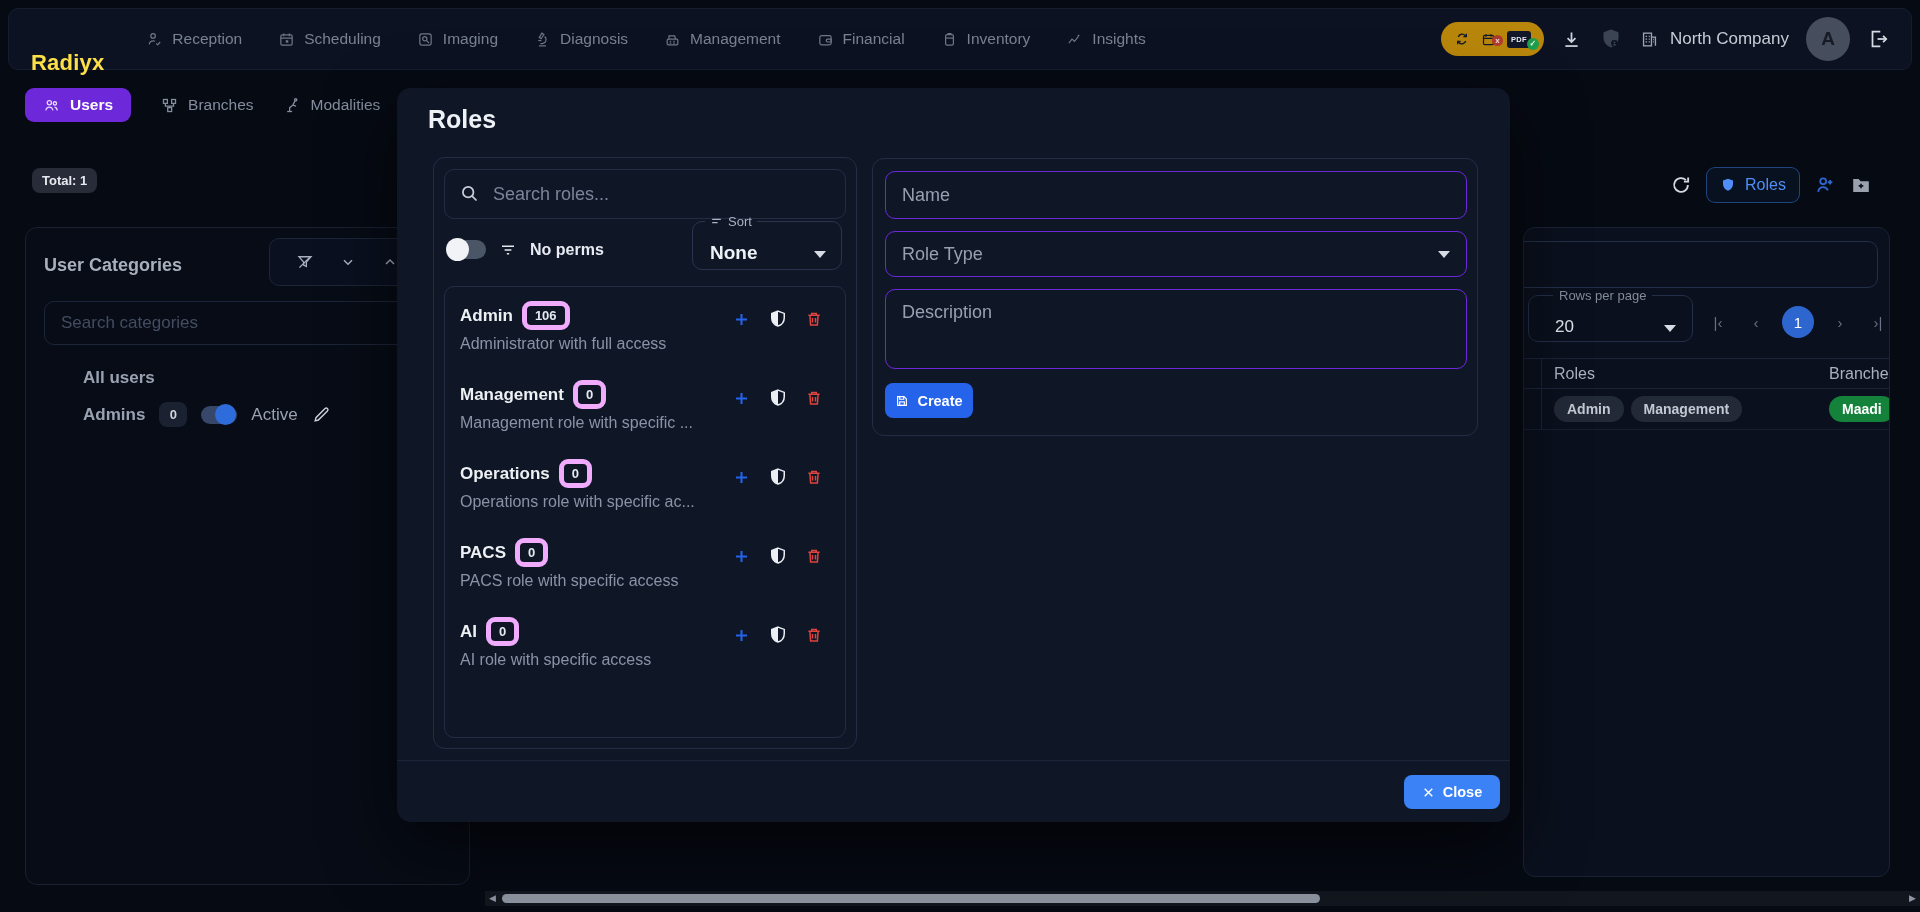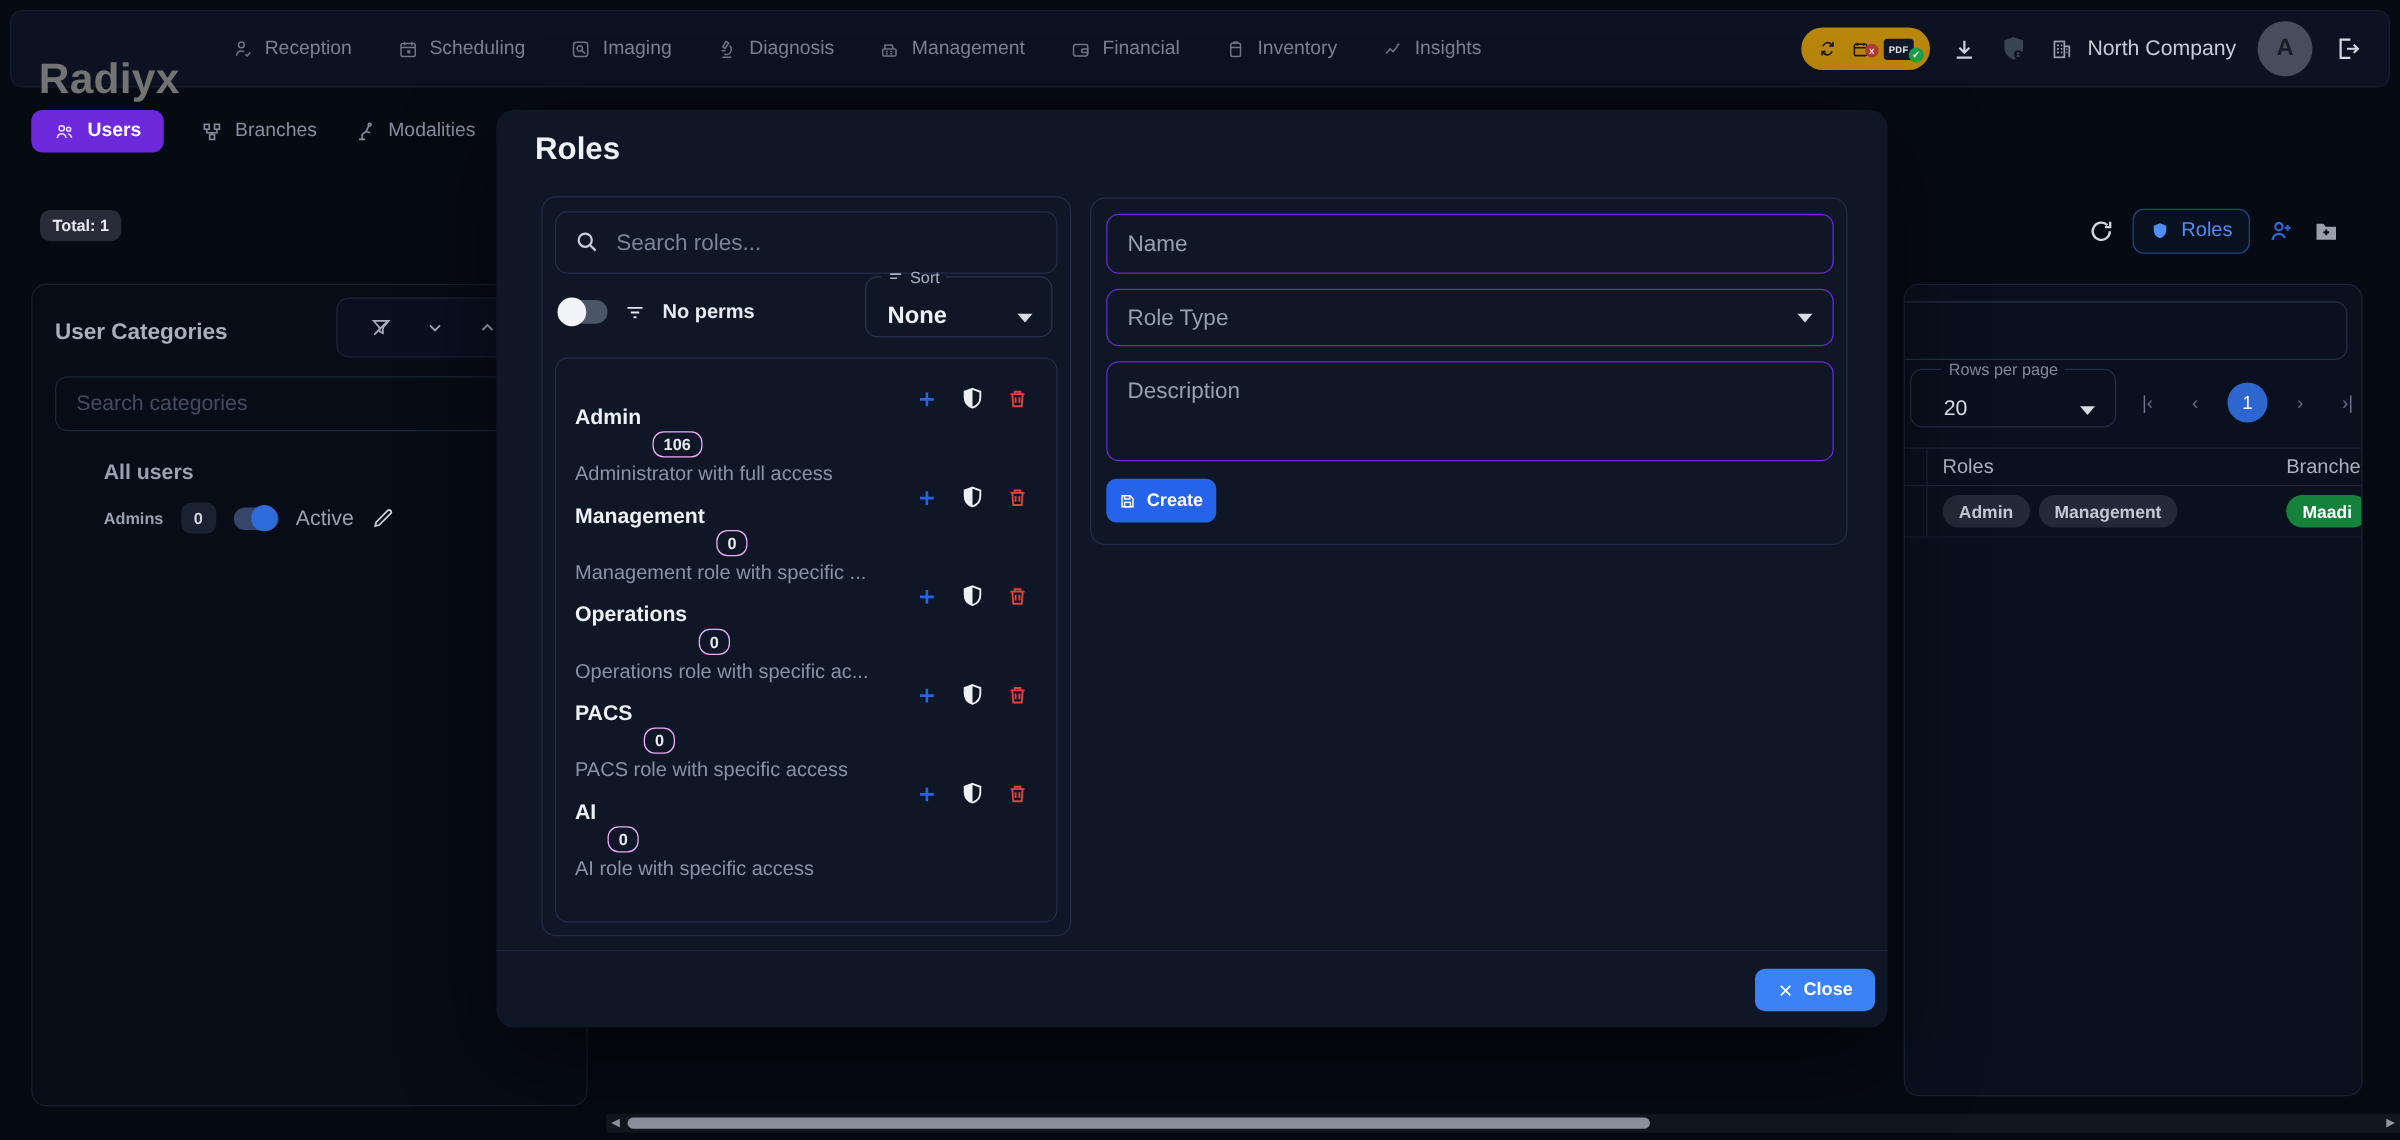--- a/index.html
+++ b/index.html
@@ -10,21 +10,21 @@
     font-family:"Liberation Sans", sans-serif;
   }
   svg { display:block; }
 
   
   .navbar {
     position:absolute; left:8px; top:8px; width:1904px; height:62px;
     background:#0c1222; border:1px solid #151d31; border-radius:10px;
     display:flex; align-items:center; padding:0 22px;
   }
-  .brand { font-size:34px; font-weight:700; color:#737373; letter-spacing:.2px;margin-top:48px; }
+  .brand { font-size:22px; font-weight:700; color:#fde047; letter-spacing:.2px;margin-top:48px; }
   .nav-items { display:flex; align-items:center; gap:36px; margin-left:42px; }
   .nav-item { display:flex; align-items:center; gap:9px; color:#79828f; font-size:15.5px; cursor:pointer; }
   .nav-item svg { color:#6e7785; }
   .nav-right { margin-left:auto; display:flex; align-items:center; gap:17px; }
   .status-pill {
     height:34px; border-radius:17px; background:#b8860b;
     display:flex; align-items:center; gap:11px; padding:0 13px; color:#141a29;
   }
   .cal-wrap { position:relative; }
   .err-dot {
@@ -73,21 +73,21 @@
     display:flex; align-items:center; justify-content:space-evenly; color:#a8b0bf;
   }
   .cat-search {
     position:absolute; left:18px; top:73px; width:408px; height:44px;
     border:1px solid #1c2539; border-radius:10px; background:transparent;
     color:#dfe3ea; font-size:17px; padding:0 16px; font-family:inherit; outline:none;
   }
   .cat-search::placeholder { color:#434d61; }
   .cat-item-all { position:absolute; left:57px; top:140px; font-size:17px; font-weight:700; color:#9aa2b1; cursor:pointer; }
   .cat-item-row { position:absolute; left:57px; top:174px; display:flex; align-items:center; gap:14px; }
-  .cat-item-label { font-size:13px; font-weight:700; color:#9aa2b1; }
+  .cat-item-label { font-size:17px; font-weight:700; color:#9aa2b1; }
   .count-badge {
     min-width:28px; height:25px; padding:0 8px; background:#1a2130; border-radius:8px;
     color:#d0d5de; font-size:13px; font-weight:700; display:flex; align-items:center; justify-content:center;
   }
   .toggle-on { position:relative; width:36px; height:18px; border-radius:9px; background:#36476a; cursor:pointer; }
   .toggle-on .knob { position:absolute; right:1px; top:-2px; width:21px; height:21px; border-radius:50%; background:#2f6cdb; }
   .active-label { font-size:17px; color:#9aa2b1; }
   .edit-pencil { color:#ccd1da; cursor:pointer; }
 
   
@@ -160,21 +160,21 @@
 
   .sort-fieldset { position:absolute; left:258px; top:56px; width:150px; height:56px; border:1px solid #2a344e; border-radius:10px; }
   .sort-fieldset legend { margin-left:12px; padding:0 5px; display:flex; align-items:center; gap:5px; font-size:13px; color:#aab2c2; }
   .sort-value { position:absolute; left:17px; top:13px; font-size:19px; font-weight:700; color:#eef1f5; }
   .sort-caret { position:absolute; right:15px; top:22px; }
 
   .roles-list { position:absolute; left:10px; top:128px; width:402px; height:452px; border:1px solid #222c45; border-radius:10px; padding:14px 0 0 0; }
   .role-row { height:79px; padding:0 22px 0 15px; display:flex; align-items:flex-start; justify-content:space-between; }
   .role-nameline { display:flex; align-items:center; gap:9px; }
   .role-name { font-size:17px; font-weight:700; color:#eef1f3; }
-  .role-count { border:1px solid #f0abfc; border-radius:9px; padding:2px 8px; font-size:13px; font-weight:700; color:#e6e9f0;margin-top:44px; }
+  .role-count { border:5px solid #f0abfc; border-radius:9px; padding:2px 8px; font-size:13px; font-weight:700; color:#e6e9f0; }
   .role-desc { margin-top:5px; font-size:16px; color:#8a93a6; max-width:255px; white-space:nowrap; overflow:hidden; }
   .role-actions { display:flex; align-items:center; gap:17px; margin-top:8px; }
   .act-plus { color:#2563eb; cursor:pointer; }
   .act-shield { color:#eceff4; cursor:pointer; }
   .act-trash { color:#e0443e; cursor:pointer; }
 
   .form-panel { position:absolute; left:475px; top:70px; width:606px; height:278px; border:1px solid #222c45; border-radius:12px; }
   .f-input {
     position:absolute; left:12px; width:582px; border:1px solid #6d28d9; border-radius:10px; background:transparent;
     color:#dfe3ea; font-size:18px; padding:0 16px; font-family:inherit; outline:none;

